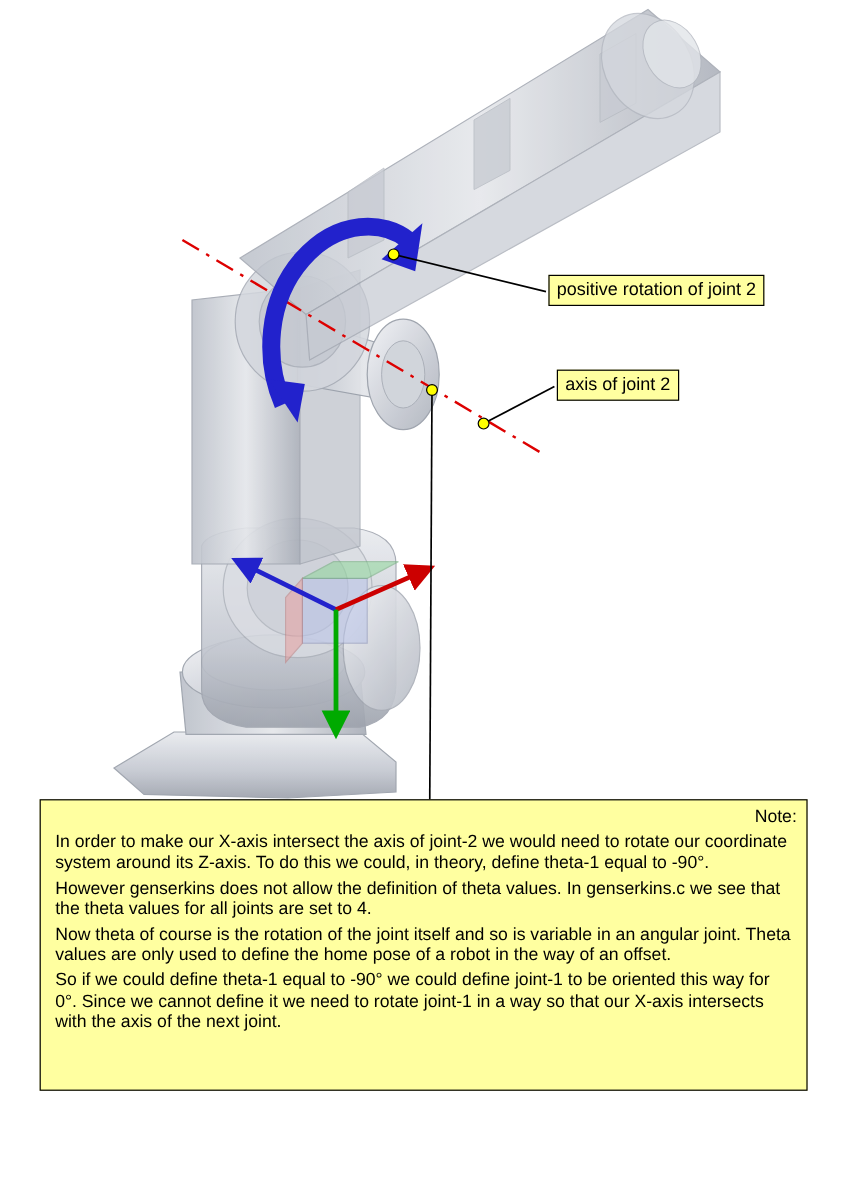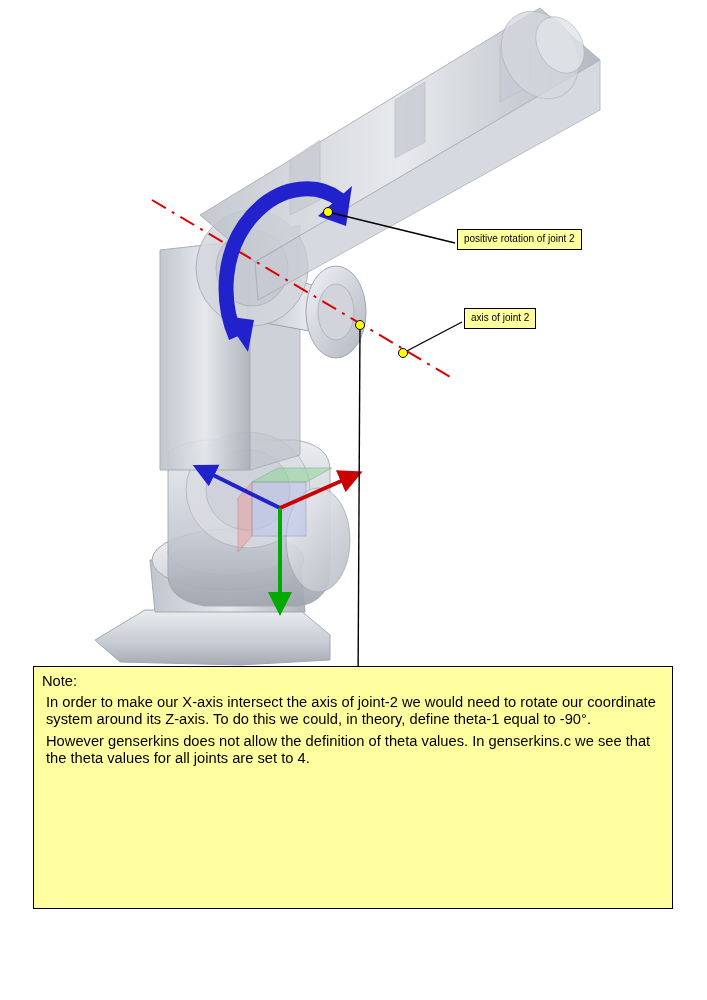--- a/index.html
+++ b/index.html
@@ -25,21 +25,21 @@
     position: absolute;
     left: 0; top: 0;
     width: 707px;
     height: 1000px;
   }
   .callout {
     position: absolute;
     background: #ffffa0;
     border: 1px solid #000000;
     font-family: "Liberation Sans", sans-serif;
-    font-size: 10px;
+    font-size: 15px;
     color: #000000;
     padding: 3px 6px 4px 6px;
     white-space: nowrap;
     line-height: 1.15;
   }
   #callout-positive-rotation {
     left: 457px;
     top: 229px;
   }
   #callout-axis-joint2 {
@@ -57,20 +57,21 @@
     border: 1px solid #000000;
     box-sizing: border-box;
     padding: 6px 8px 6px 8px;
     font-size: 14.7px;
     line-height: 1.17;
     color: #000000;
     overflow: hidden;
   }
   #note-box .note-title {
     margin: 0 0 1px 0;
+    text-align: right;
   }
   #note-box p {
     margin: 4px;
   }
 </style>
 </head>
 <body>
 
 <div id="stage">
 
@@ -172,15 +173,17 @@
   </svg>
 
   <div class="callout" id="callout-positive-rotation">positive rotation of joint 2</div>
 
   <div class="callout" id="callout-axis-joint2">axis of joint 2</div>
 
   <div id="note-box">
     <p class="note-title">Note:</p>
     <p>In order to make our X-axis intersect the axis of joint-2 we would need to rotate our coordinate system around its Z-axis. To do this we could, in theory,  define theta-1 equal to -90°.</p>
     <p>However genserkins does not allow the definition of theta values. In genserkins.c we see that the theta values for all joints are set to 4.</p>
+    <p>Now theta of course is the rotation of the joint itself and so is variable in an angular joint. Theta values are only used to define the home pose of a robot in the way of an offset.</p>
+    <p>So if we could define theta-1 equal to -90° we could define joint-1  to be oriented this way for 0°.  Since we cannot define it we need to rotate joint-1 in a way so that our X-axis intersects with the axis of the next joint.</p>
   </div>
 
 </div>
 
 </body></html>

